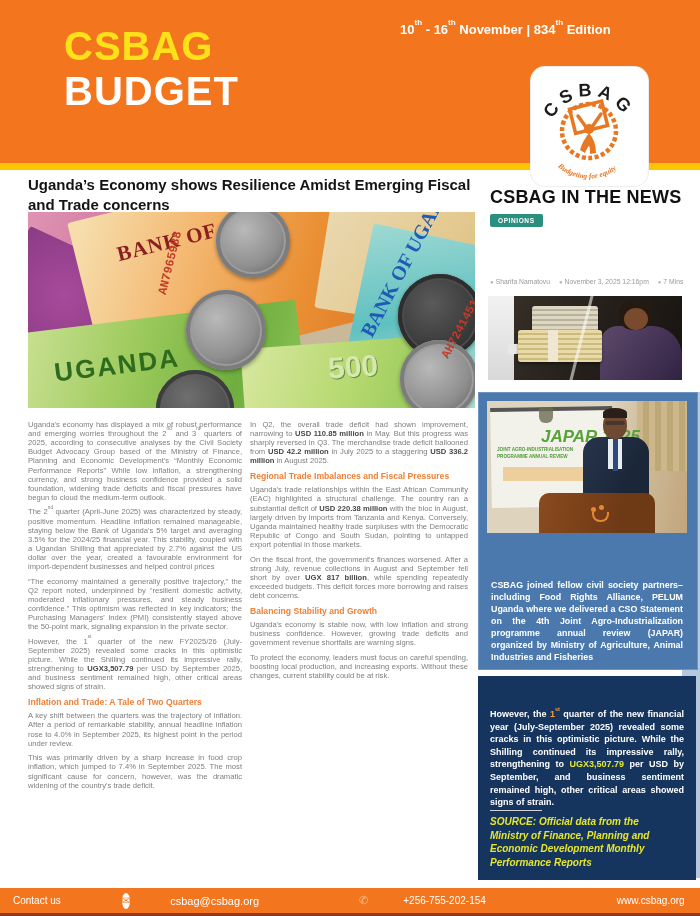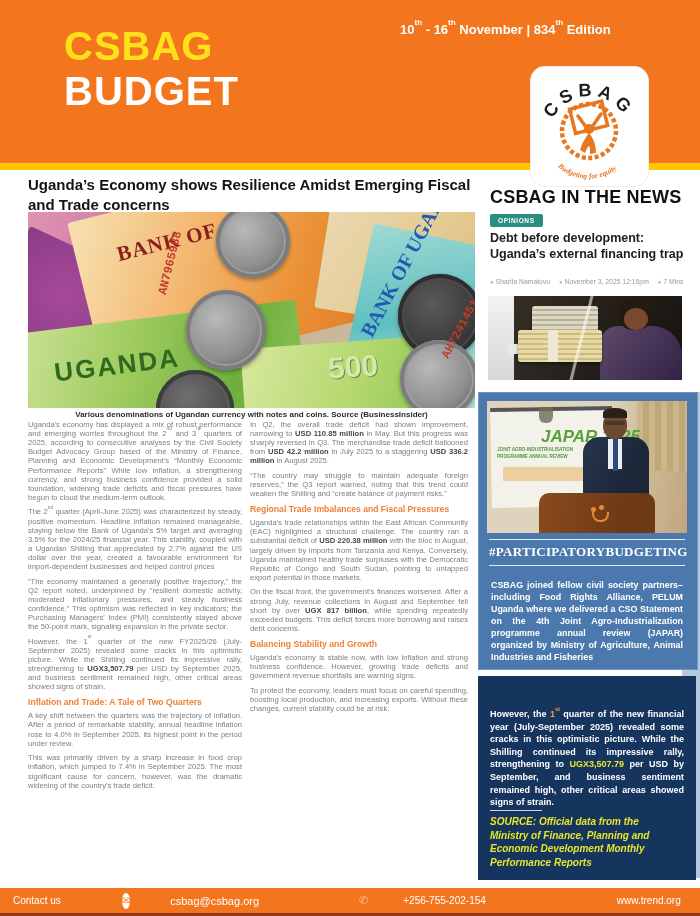--- a/index.html
+++ b/index.html
@@ -207,45 +207,42 @@
     <div class="coin c1"></div>
     <div class="coin c2"></div>
     <div class="coin c3"></div>
     <div class="coin c4"></div>
     <div class="coin c5"></div>
     <span class="ph-txt t-bou">BANK OF UGANDA</span>
     <span class="ph-txt t-serial2">AH7241451</span>
     <span class="ph-txt t-uganda">UGANDA</span>
     <span class="ph-txt t-500">500</span>
   </div>
-  <div class="caption">Various denominations of Ugandan currency with notes and coins. Source (BusinessInsider)</div>
 
   <div class="col col-l">
       <p class="para"><span>Uganda's economy has displayed a mix of robust performance and emerging worries throughout the 2</span><sup class="s">nd</sup><span> and 3</span><sup class="s">rd</sup><span> quarters of 2025, according to consecutive analyses by the Civil Society Budget Advocacy Group based of the Ministry of Finance, Planning and Economic Development's “Monthly Economic Performance Reports” While low inflation, a strengthening currency, and strong business confidence provided a solid foundation, widening trade deficits and fiscal pressures have begun to cloud the medium-term outlook.</span></p>
       <p class="para"><span>The 2</span><sup class="s">nd</sup><span> quarter (April-June 2025) was characterized by steady, positive momentum. Headline inflation remained manageable, staying below the Bank of Uganda's 5% target and averaging 3.5% for the 2024/25 financial year. This stability, coupled with a Ugandan Shilling that appreciated by 2.7% against the US dollar over the year, created a favourable environment for import-dependent businesses and helped control prices</span></p>
       <p class="para"><span>“The economy maintained a generally positive trajectory,” the Q2 report noted, underpinned by “resilient domestic activity, moderated inflationary pressures, and steady business confidence.” This optimism was reflected in key indicators; the Purchasing Managers' Index (PMI) consistently stayed above the 50-point mark, signaling expansion in the private sector.</span></p>
       <p class="para"><span>However, the 1</span><sup class="s">st</sup><span> quarter of the new FY2025/26 (July-September 2025) revealed some cracks in this optimistic picture. While the Shilling continued its impressive rally, strengthening to </span><span class="b">UGX3,507.79</span><span> per USD by September 2025, and business sentiment remained high, other critical areas showed signs of strain.</span></p>
       <div class="subhead">Inflation and Trade: A Tale of Two Quarters</div>
       <p class="para"><span>A key shift between the quarters was the trajectory of inflation. After a period of remarkable stability, annual headline inflation rose to 4.0% in September 2025, its highest point in the period under review.</span></p>
       <p class="para"><span>This was primarily driven by a sharp increase in food crop inflation, which jumped to 7.4% in September 2025. The most significant cause for concern, however, was the dramatic widening of the country's trade deficit.</span></p>
     </div>
   <div class="col col-r">
       <p class="para"><span>In Q2, the overall trade deficit had shown improvement, narrowing to </span><span class="b">USD 110.85 million</span><span> in May. But this progress was sharply reversed in Q3. The merchandise trade deficit ballooned from </span><span class="b">USD 42.2 million</span><span> in July 2025 to a staggering </span><span class="b">USD 336.2 million</span><span> in August 2025.</span></p>
-      <p class="para"><span>“The country may struggle to maintain adequate foreign reserves,” the Q3 report warned, noting that this trend could weaken the Shilling and “create balance of payment risks.”</span></p>
       <div class="subhead">Regional Trade Imbalances and Fiscal Pressures</div>
       <p class="para"><span>Uganda's trade relationships within the East African Community (EAC) highlighted a structural challenge. The country ran a substantial deficit of </span><span class="b">USD 220.38 million</span><span> with the bloc in August, largely driven by imports from Tanzania and Kenya. Conversely, Uganda maintained healthy trade surpluses with the Democratic Republic of Congo and South Sudan, pointing to untapped export potential in those markets.</span></p>
       <p class="para"><span>On the fiscal front, the government's finances worsened. After a strong July, revenue collections in August and September fell short by over </span><span class="b">UGX 817 billion</span><span>, while spending repeatedly exceeded budgets. This deficit forces more borrowing and raises debt concerns.</span></p>
       <div class="subhead">Balancing Stability and Growth</div>
       <p class="para"><span>Uganda's economy is stable now, with low inflation and strong business confidence. However, growing trade deficits and government revenue shortfalls are warning signs.</span></p>
       <p class="para"><span>To protect the economy, leaders must focus on careful spending, boosting local production, and increasing exports. Without these changes, current stability could be at risk.</span></p>
     </div>
 
   <div class="sb-title">CSBAG IN THE NEWS</div>
   <div class="badge">OPINIONS</div>
-  <div class="news-hl">Debt before development: Uganda’s external financing trap</div>
   <div class="byline">
     <span class="ic">●</span><span class="it">Sharifa Namatovu</span>
     <span class="ic">●</span><span class="it">November 3, 2025 12:16pm</span>
     <span class="ic">●</span><span class="it">7 Mins</span>
   </div>
   <div class="news-photo">
     <div class="np-frame"></div>
     <div class="np-frame2"></div>
     <div class="np-body"></div>
     <div class="np-head"></div>
@@ -272,25 +269,20 @@
       <div class="jp-man-head"></div>
       <div class="jp-man-hair"></div>
       <div class="jp-glasses"></div>
       <div class="jp-podium"></div>
       <div class="jp-pod-logo">
           <i class="d1"></i>
           <i class="d2"></i>
           <b></b>
         </div>
     </div>
-    <div class="hash-wrap">
-      <div class="hash-line"></div>
-      <div class="hashtag">#PARTICIPATORYBUDGETING</div>
-      <div class="hash-line"></div>
-    </div>
     <div class="blue-body">
         <p class="para"><span>CSBAG joined fellow civil society partners–including Food Rights Alliance, PELUM Uganda where we delivered a CSO Statement on the 4th Joint Agro-Industrialization programme annual review (JAPAR) organized by Ministry of Agriculture, Animal Industries and Fisheries</span></p>
       </div>
   </div>
 
   <div class="navy-card">
     <div class="navy-body">
         <p class="para"><span>However, the </span><span style="color: rgb(245, 155, 61);">1</span><sup class="s" style="color: rgb(245, 155, 61);">st</sup><span> quarter of the new financial year (July-September 2025) revealed some cracks in this optimistic picture. While the Shilling continued its impressive rally, strengthening to </span><span style="color: rgb(229, 230, 46);">UGX3,507.79</span><span> per USD by September, and business sentiment remained high, other critical areas showed signs of strain.</span></p>
       </div>
     <div class="src-line"></div>
@@ -303,21 +295,21 @@
     <span class="f-item" style="margin-left:9px;font-size:11px;">csbag@csbag.org</span>
     <span class="f-div" style="margin-left:24px;"></span>
     <span class="f-item ph-ic" style="margin-left:14px;">✆</span>
     <span class="f-item" style="margin-left:4px;">+256-755-202-154</span>
     <span class="f-div" style="margin-left:17px;"></span>
     <svg style="margin-left:15px;" width="15" height="15" viewBox="0 0 15 15">
       <circle cx="7.5" cy="7.5" r="6.4" fill="none" stroke="#fff" stroke-width="1.2"></circle>
       <ellipse cx="7.5" cy="7.5" rx="3" ry="6.4" fill="none" stroke="#fff" stroke-width="1"></ellipse>
       <path d="M1.2 7.5 H13.8 M2 4 H13 M2 11 H13" stroke="#fff" stroke-width="1" fill="none"></path>
     </svg>
-    <span class="f-item" style="margin-left:6px;">www.trend.org</span>
+    <span class="f-item" style="margin-left:6px;">www.csbag.org</span>
     <span class="f-div" style="margin-left:21px;"></span>
     <span class="fb" style="margin-left:17px;">f</span>
     <span class="tw" style="margin-left:7px;">
       <svg width="10" height="9" viewBox="0 0 24 20">
           <path fill="#fff" d="M24 2.3c-.9.4-1.8.7-2.8.8 1-.6 1.8-1.6 2.2-2.7-1 .6-2 1-3.1 1.2C19.4.6 18.1 0 16.7 0c-2.7 0-4.9 2.2-4.9 4.9 0 .4 0 .8.1 1.1C7.8 5.8 4.2 3.8 1.7.9 1.2 1.7 1 2.5 1 3.4c0 1.7.9 3.2 2.2 4.1-.8 0-1.6-.2-2.2-.6v.1c0 2.4 1.7 4.4 3.9 4.8-.4.1-.8.2-1.3.2-.3 0-.6 0-.9-.1.6 2 2.4 3.4 4.6 3.4-1.7 1.3-3.8 2.1-6.1 2.1-.4 0-.8 0-1.2-.1 2.2 1.4 4.8 2.2 7.5 2.2 9.1 0 14-7.5 14-14v-.6c1-.7 1.8-1.6 2.5-2.6z"></path>
         </svg>
     </span>
     <span class="f-item" style="margin-left:11px;font-weight:bold;">CSBAGUGANDA</span>
   </div>
   <div class="f-bottom"></div>

